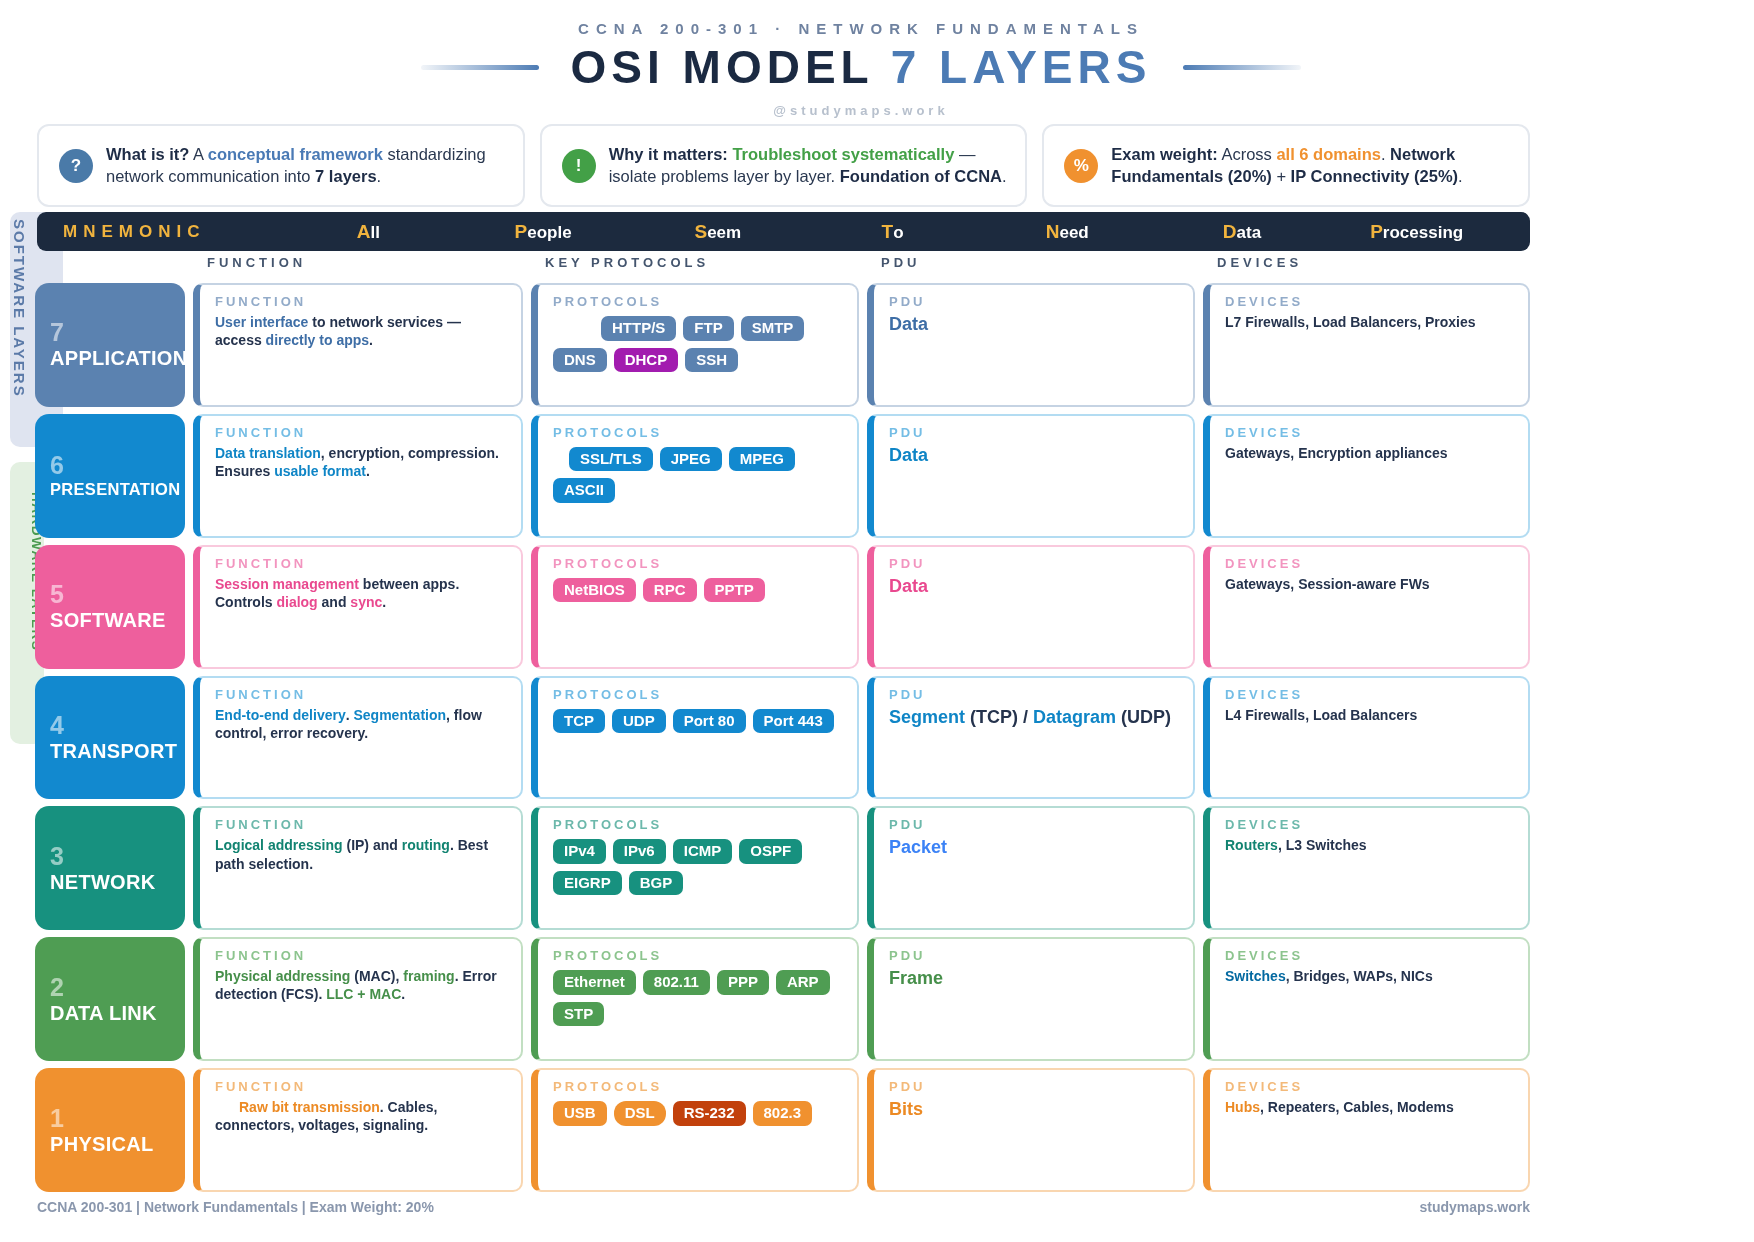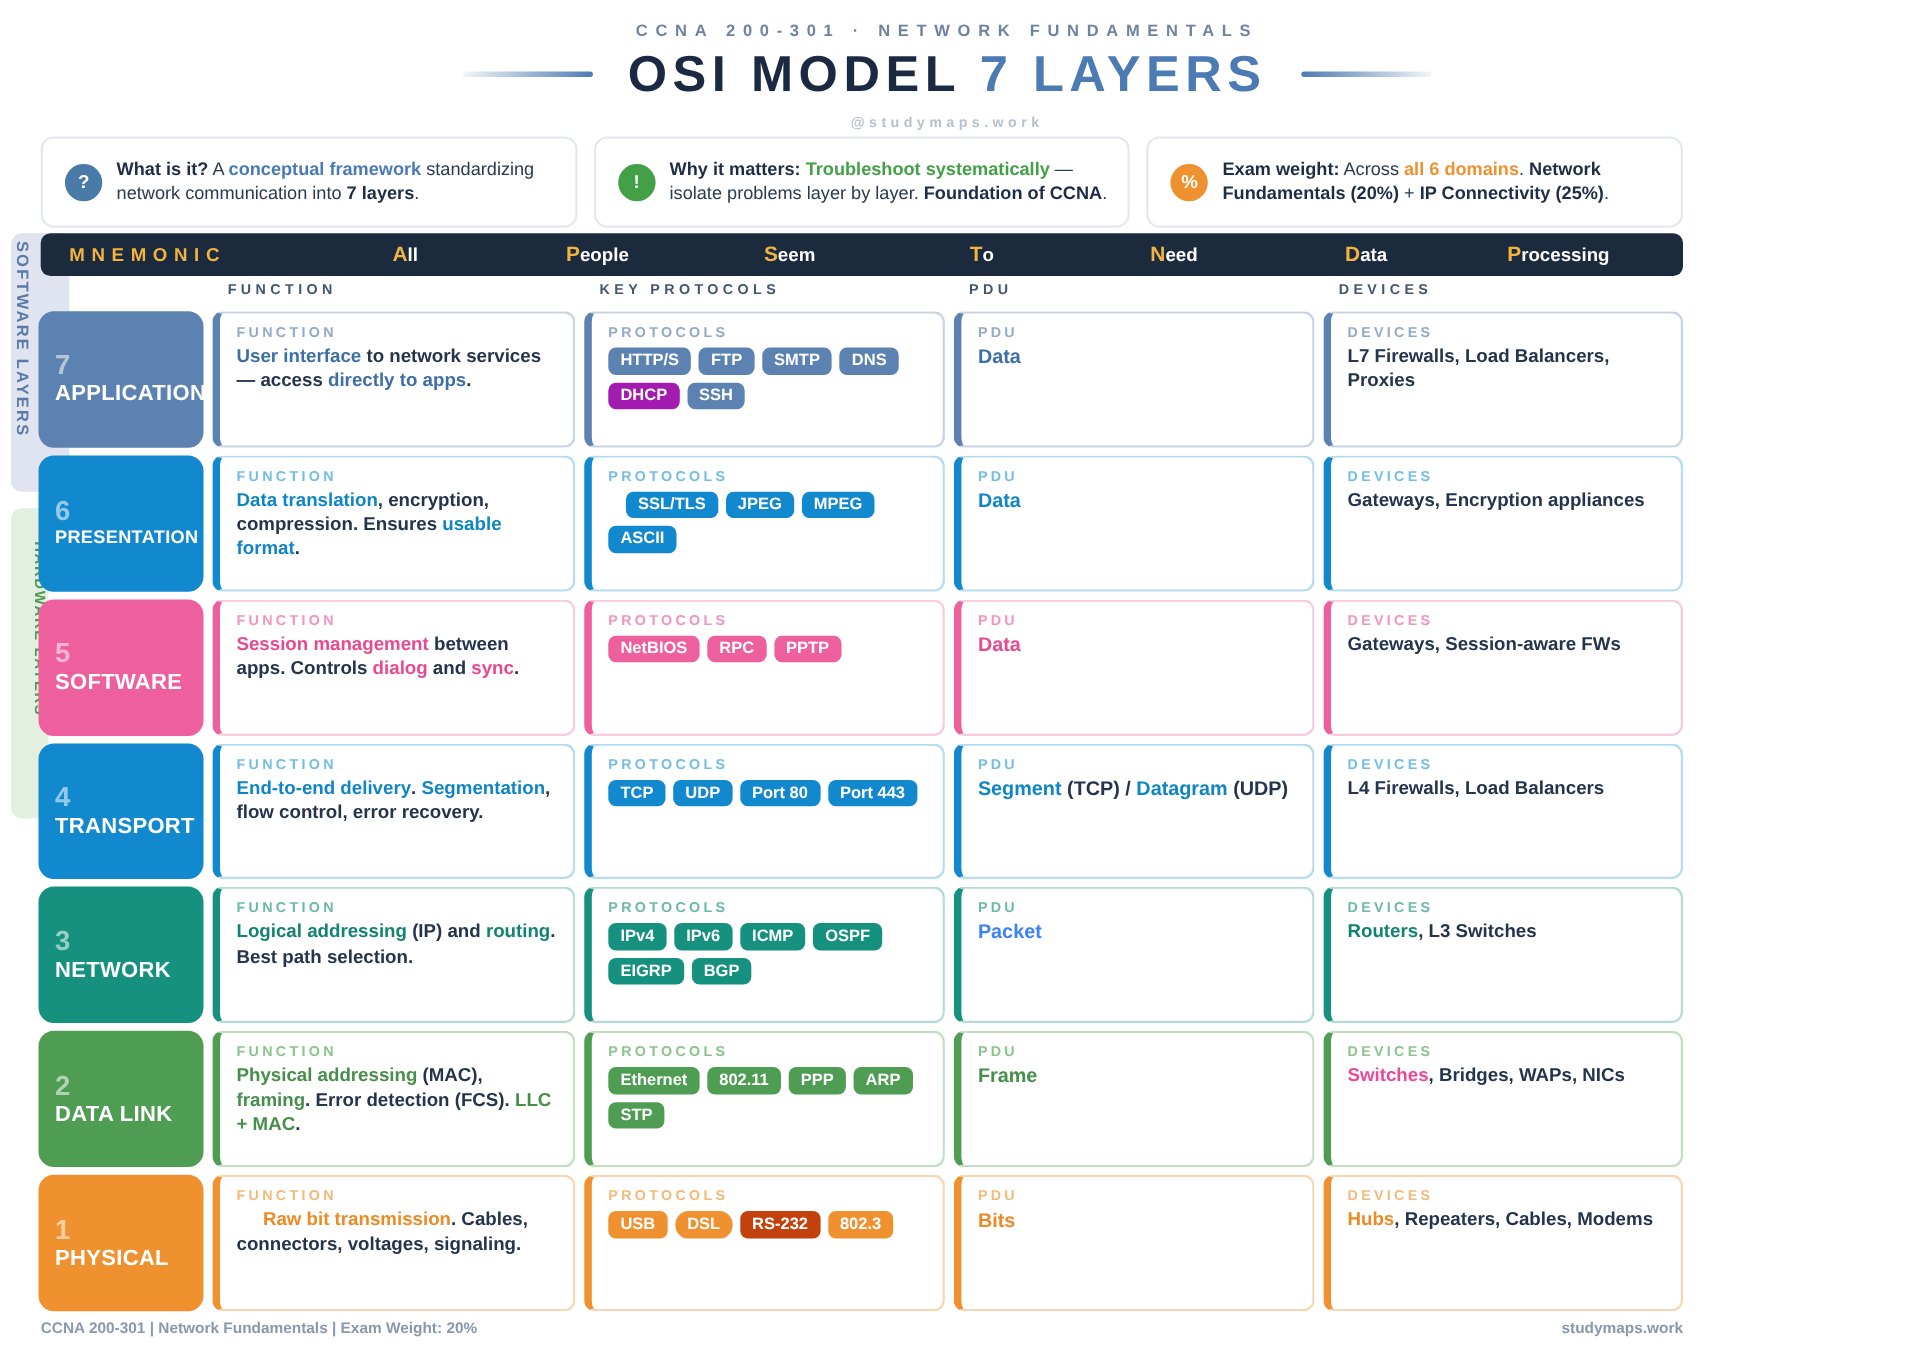--- a/index.html
+++ b/index.html
@@ -54,21 +54,21 @@
   .table { position:absolute; top:283px; left:35px; width:1495px; height:909px;
     display:flex; flex-direction:column; gap:7px; z-index:1; }
   .row { flex:1; }
   .layer-box { border-radius:14px; color:#fff; display:flex; flex-direction:column;
     justify-content:center; padding-left:15px; gap:3px; }
   .layer-num { font-size:25px; font-weight:bold; color:rgba(255,255,255,0.55); line-height:1; }
   .layer-name { font-weight:bold; letter-spacing:0.3px; line-height:1.05; }
   .cell { background:#fff; border-radius:10px; padding:9px 12px 8px 15px;
     display:flex; flex-direction:column; }
   .cell-label { font-size:13px; font-weight:bold; letter-spacing:3px; margin-bottom:4px; }
-  .cell-body { font-size:17px; line-height:1.3; color:#25334d; font-weight:600; }
+  .cell-body { font-size:14px; line-height:1.3; color:#25334d; font-weight:600; }
   .cell-body .hl { font-weight:800; }
   .pdu-body { font-size:18px; }
   .chips { display:flex; flex-wrap:wrap; gap:7px; margin-top:3px; }
   .chip { color:#fff; font-weight:bold; font-size:15px; padding:4px 11px; border-radius:7px; line-height:1.1; }
 
   
   .footer { position:absolute; top:1199px; left:37px; width:1493px; display:flex;
     justify-content:space-between; font-size:14px; font-weight:bold; color:#8a97ad; }
 </style>
 </head>
@@ -135,21 +135,21 @@
           <div class="layer-num">7</div>
           <div class="layer-name" style="font-size: 20px;">APPLICATION</div>
         </div>
         <div class="cell" style="border-width: 2px 2px 2px 7px; border-style: solid; border-color: rgb(197, 211, 227) rgb(197, 211, 227) rgb(197, 211, 227) rgb(91, 130, 176); border-image: initial;">
           <div class="cell-label" style="color: rgb(146, 171, 201);">FUNCTION</div>
           <div class="cell-body"><span class="hl" style="color: rgb(62, 110, 166);">User interface</span><span> to network services — access </span><span class="hl" style="color: rgb(62, 110, 166);">directly to apps</span><span>.</span></div>
         </div>
         <div class="cell" style="border-width: 2px 2px 2px 7px; border-style: solid; border-color: rgb(197, 211, 227) rgb(197, 211, 227) rgb(197, 211, 227) rgb(91, 130, 176); border-image: initial;">
           <div class="cell-label" style="color: rgb(146, 171, 201);">PROTOCOLS</div>
           <div class="chips">
-            <span class="chip" style="background: rgb(91, 130, 176);">HTTP/S</span>
+            <span class="chip" style="background: rgb(91, 130, 176); margin-left: 48px;">HTTP/S</span>
             <span class="chip" style="background: rgb(91, 130, 176);">FTP</span>
             <span class="chip" style="background: rgb(91, 130, 176);">SMTP</span>
             <span class="chip" style="background: rgb(91, 130, 176);">DNS</span>
             <span class="chip" style="background: #a21caf;">DHCP</span>
             <span class="chip" style="background: rgb(91, 130, 176);">SSH</span>
           </div>
         </div>
         <div class="cell" style="border-width: 2px 2px 2px 7px; border-style: solid; border-color: rgb(197, 211, 227) rgb(197, 211, 227) rgb(197, 211, 227) rgb(91, 130, 176); border-image: initial;">
           <div class="cell-label" style="color: rgb(146, 171, 201);">PDU</div>
           <div class="cell-body pdu-body"><span class="hl" style="color: rgb(62, 110, 166);">Data</span></div>
@@ -286,21 +286,21 @@
             <span class="chip" style="background: rgb(79, 157, 83);">ARP</span>
             <span class="chip" style="background: rgb(79, 157, 83);">STP</span>
           </div>
         </div>
         <div class="cell" style="border-width: 2px 2px 2px 7px; border-style: solid; border-color: rgb(194, 223, 194) rgb(194, 223, 194) rgb(194, 223, 194) rgb(79, 157, 83); border-image: initial;">
           <div class="cell-label" style="color: rgb(140, 196, 142);">PDU</div>
           <div class="cell-body pdu-body"><span class="hl" style="color: rgb(70, 143, 74);">Frame</span></div>
         </div>
         <div class="cell" style="border-width: 2px 2px 2px 7px; border-style: solid; border-color: rgb(194, 223, 194) rgb(194, 223, 194) rgb(194, 223, 194) rgb(79, 157, 83); border-image: initial;">
           <div class="cell-label" style="color: rgb(140, 196, 142);">DEVICES</div>
-          <div class="cell-body"><span class="hl" style="color: #ec4899;">Switches</span><span>, Bridges, WAPs, NICs</span></div>
+          <div class="cell-body"><span class="hl" style="color: #0369a1;">Switches</span><span>, Bridges, WAPs, NICs</span></div>
         </div>
       </div>
       <div class="row grid-cols">
         <div class="layer-box" style="background: rgb(240, 145, 47);">
           <div class="layer-num">1</div>
           <div class="layer-name" style="font-size: 20px;">PHYSICAL</div>
         </div>
         <div class="cell" style="border-width: 2px 2px 2px 7px; border-style: solid; border-color: rgb(249, 214, 176) rgb(249, 214, 176) rgb(249, 214, 176) rgb(240, 145, 47); border-image: initial;">
           <div class="cell-label" style="color: rgb(243, 185, 121);">FUNCTION</div>
           <div class="cell-body"><span class="hl" style="color: rgb(236, 138, 36); margin-left: 24px;">Raw bit transmission</span><span>. Cables, connectors, voltages, signaling.</span></div>

